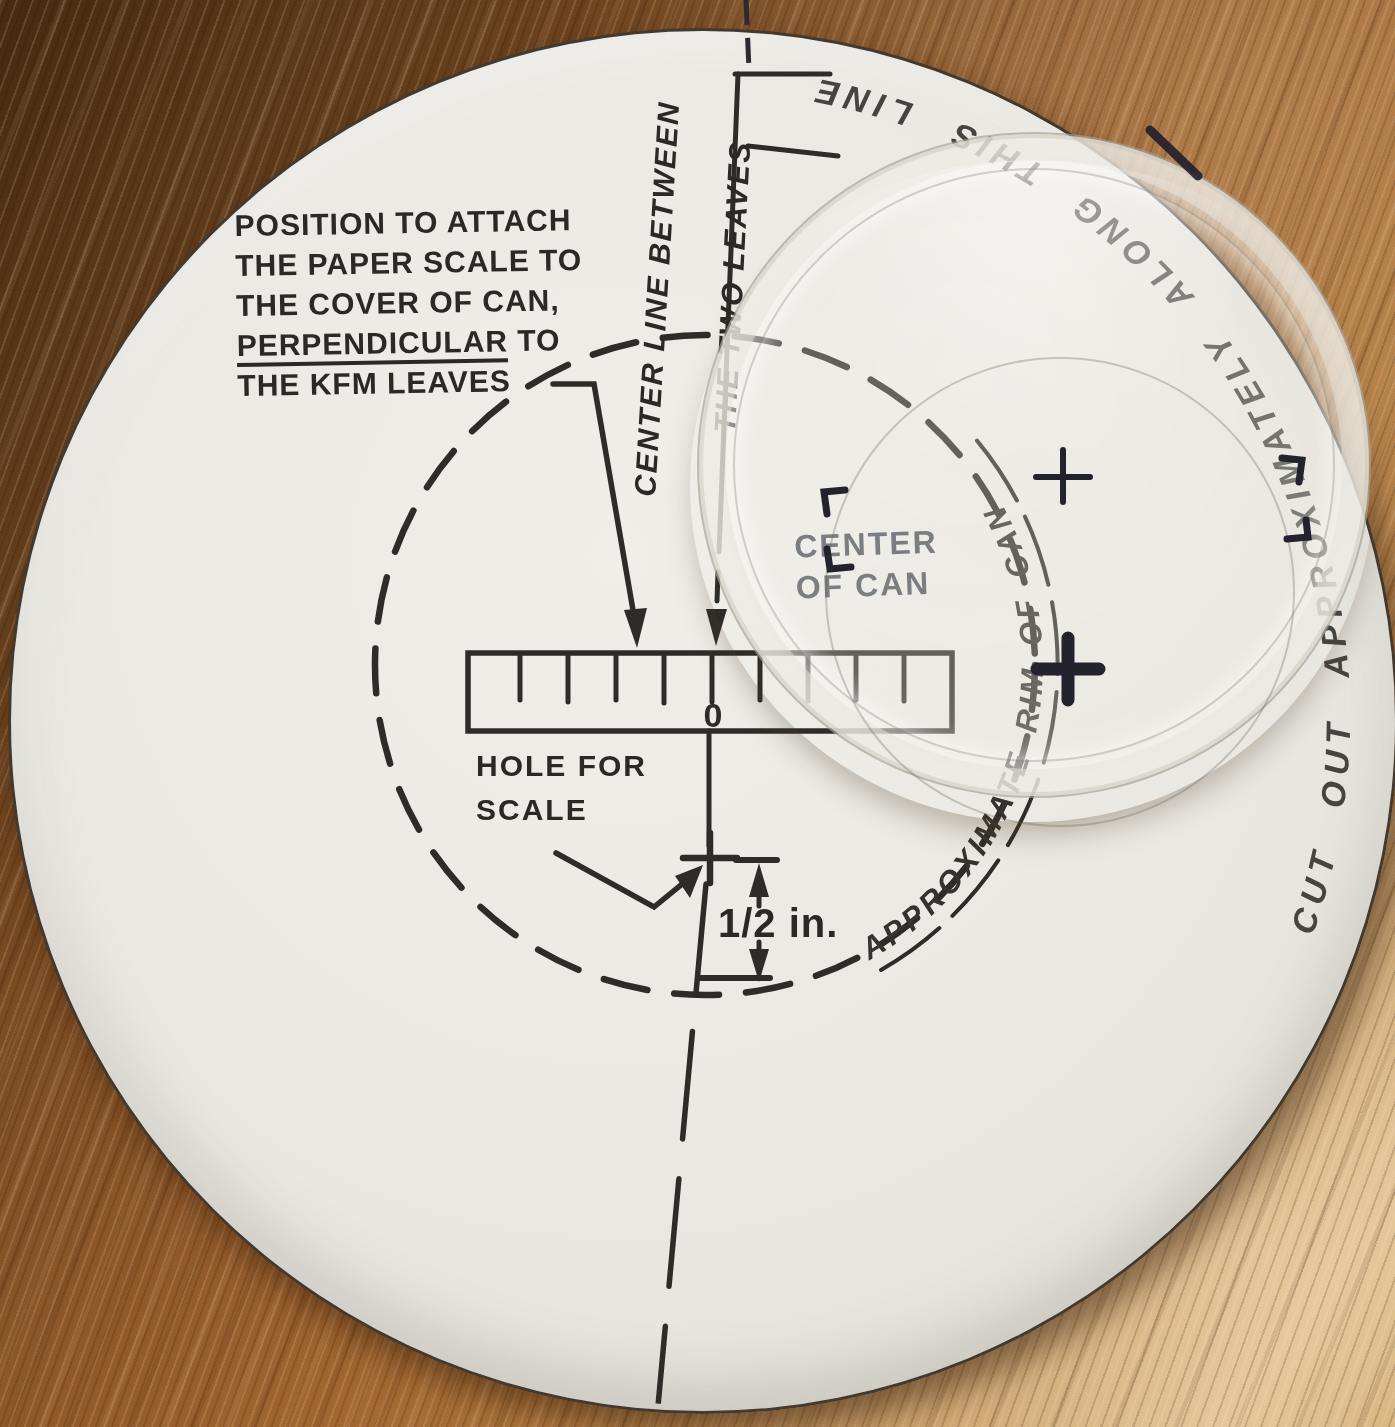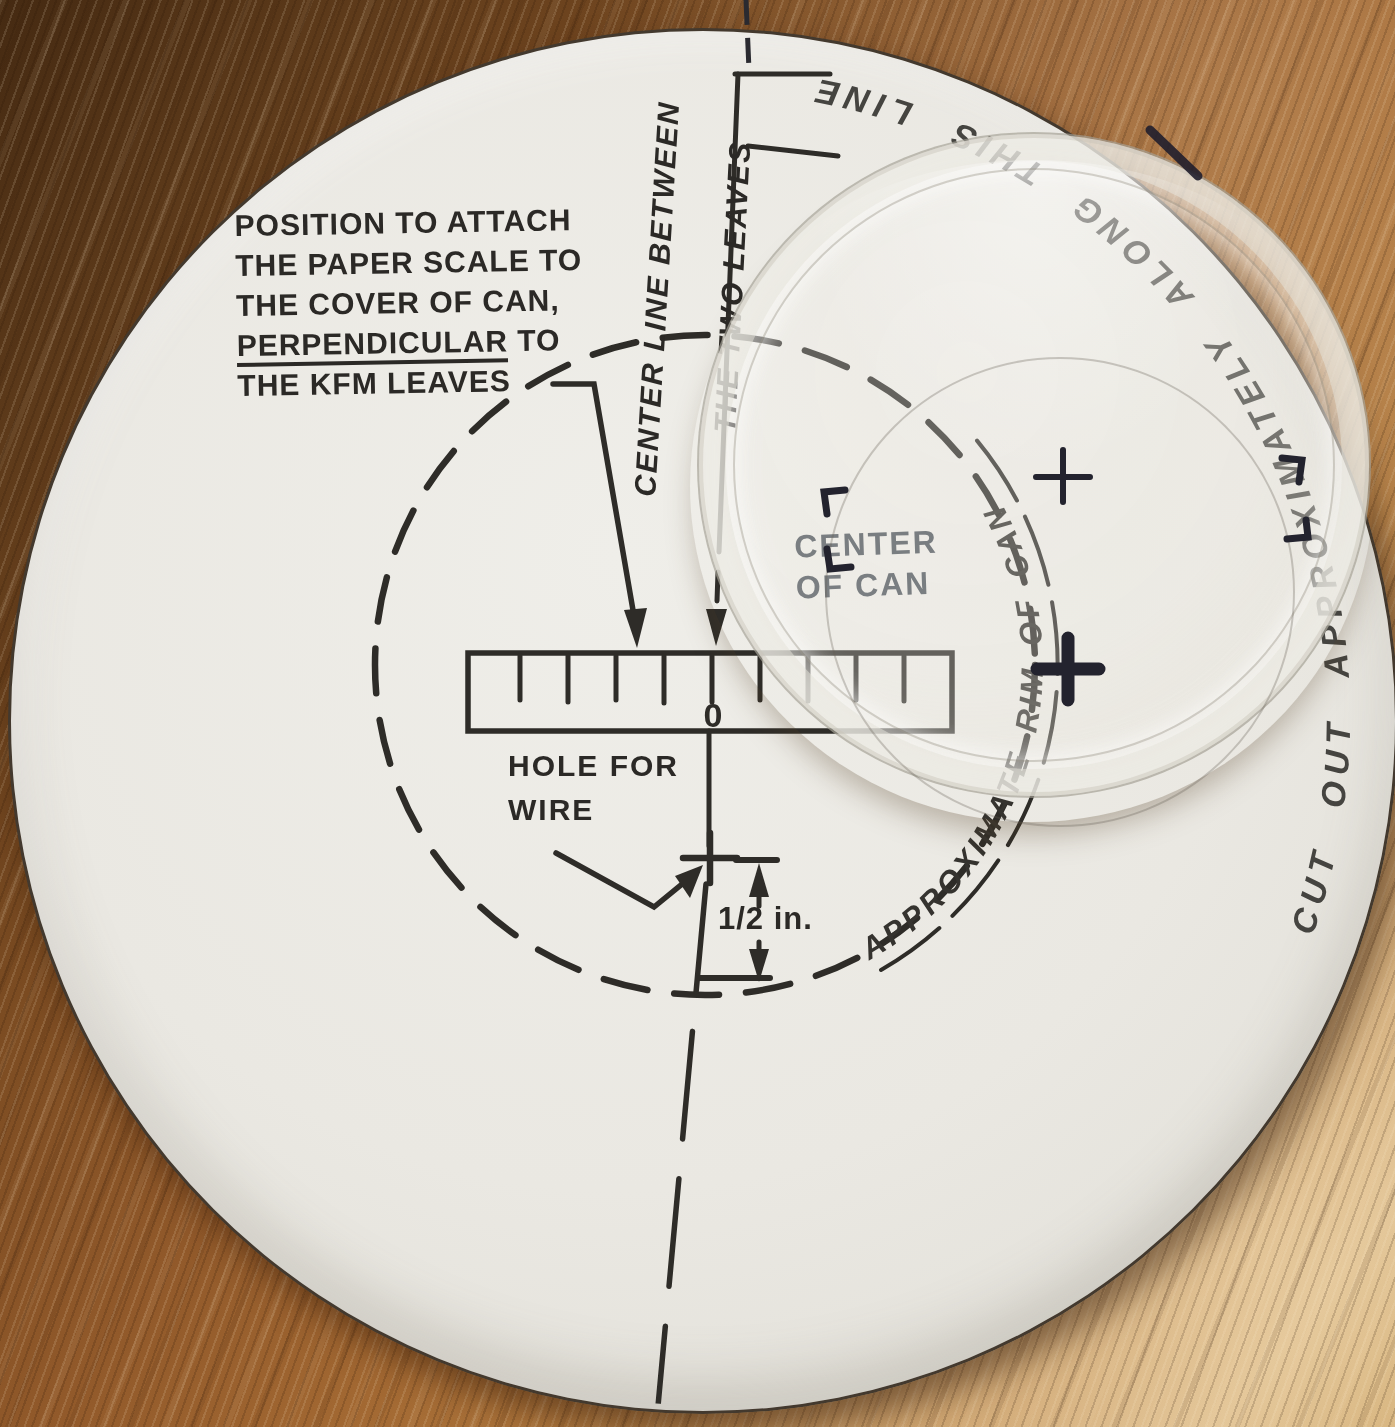--- a/index.html
+++ b/index.html
@@ -32,22 +32,22 @@
                inset 0 -26px 55px rgba(120,110,95,.25),
                inset 10px 12px 38px rgba(255,255,255,.55);
   }
   
   #print{position:absolute;inset:0;z-index:3;}
   .ink-text{fill:#2e2c28;font-weight:bold;}
   
   .lbl{position:absolute;z-index:4;color:#2b2926;font-weight:bold;white-space:nowrap;}
   #instruction{left:236px;top:203px;font-size:30px;line-height:40px;letter-spacing:1px;transform:rotate(-1deg);}
   #instruction .u{border-bottom:4px solid #2b2926;padding-bottom:1px;}
-  #hole-label{left:476px;top:744px;font-size:30px;line-height:44px;letter-spacing:2px;margin-left:32px;}
-  #dim-label{left:718px;top:901px;font-size:31px;letter-spacing:1px;}
+  #hole-label{left:476px;top:744px;font-size:30px;line-height:44px;letter-spacing:2px;}
+  #dim-label{left:718px;top:901px;font-size:40px;letter-spacing:1px;}
   #center-of-can{left:795px;top:524px;font-size:32px;line-height:41px;letter-spacing:2px;color:#4e545b;transform:rotate(-2deg);}
   .vlabel{position:absolute;z-index:4;color:#2b2926;font-weight:bold;font-style:italic;
           font-size:30px;white-space:nowrap;transform-origin:0 100%;}
   #vlabel1{left:668px;top:458px;height:40px;letter-spacing:2px;transform:rotate(-86.5deg);}
   #vlabel2{left:748px;top:394px;height:40px;letter-spacing:2px;transform:rotate(-87deg);}
   
   #lid-shadow{position:absolute;left:690px;top:150px;width:684px;height:672px;border-radius:50%;
     z-index:5;box-shadow:0 18px 30px -6px rgba(85,65,40,.35);}
   #lid{
     position:absolute;left:697px;top:132px;width:670px;height:662px;border-radius:50%;z-index:6;
@@ -142,21 +142,21 @@
   <div id="vlabel1" class="vlabel">CENTER LINE BETWEEN</div>
   <div id="vlabel2" class="vlabel">THE TWO LEAVES</div>
 
   <div id="center-of-can" class="lbl">
     <div>CENTER</div>
     <div>OF CAN</div>
   </div>
 
   <div id="hole-label" class="lbl">
     <div>HOLE FOR</div>
-    <div>WIRE</div>
+    <div>SCALE</div>
   </div>
 
   <div id="dim-label" class="lbl">1/2 in.</div>
 
   <div id="lid-shadow"></div>
   <div id="lid">
     <div id="lid-gloss"></div>
     <div id="lid-inner"></div>
   </div>
 

